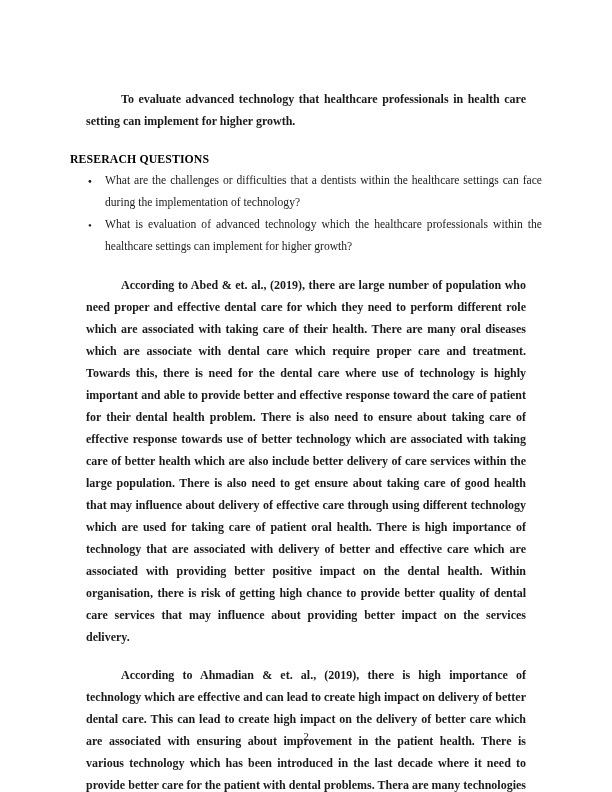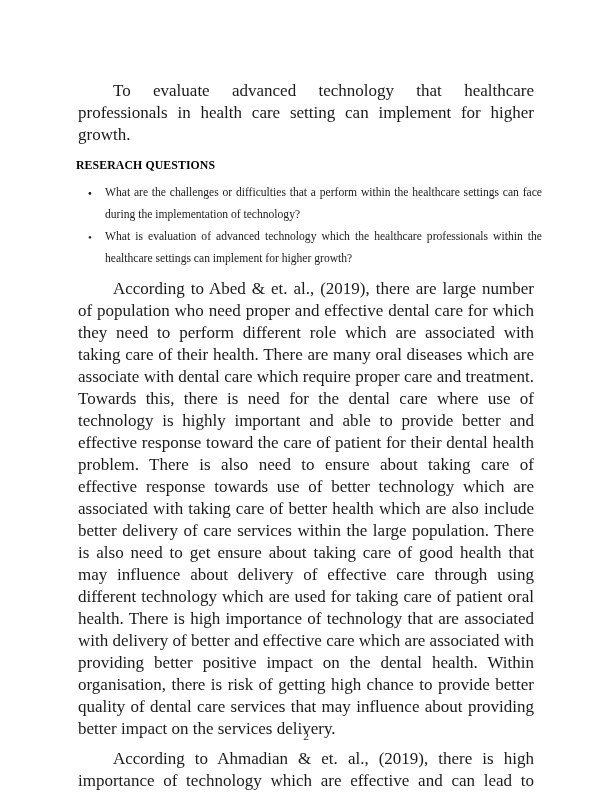--- a/index.html
+++ b/index.html
@@ -24,38 +24,39 @@
     box-sizing: border-box;
     padding: 72px 70px 0 70px;
   }
 
   .doc-body {
     width: 472px;
   }
 
   
   .para {
-    font-size: 17px;
+    font-size: 12px;
     line-height: 22px;
     text-align: justify;
     text-justify: inter-word;
-    margin: 8px;
+    margin: 16px;
     color: #1a1a1a;
+    font-weight: bold;
   }
 
   .para.indented {
     text-indent: 35px;
   }
 
   
   .heading {
     font-size: 11.8px;
     line-height: 22px;
     font-weight: bold;
-    margin: 6px;
+    margin: 0;
     text-align: left;
     letter-spacing: 0.1px;
     color: #000000;
   }
 
   
   .bullet-list {
     list-style: none;
     margin: 0;
     padding: 0;
@@ -108,21 +109,21 @@
     <p class="para indented">To evaluate advanced technology that healthcare professionals in health care setting can implement for higher growth.</p>
 
     <h2 class="heading">RESERACH QUESTIONS</h2>
 
     <ul class="bullet-list">
       <li class="bullet-item">
         <span class="bullet-glyph">•</span>
       </li>
       <li class="bullet-item">
         <span class="bullet-glyph">•</span>
-        <span class="txt">What are the challenges or difficulties that a perform within the healthcare settings can face during the implementation of technology?</span>
+        <span class="txt">What are the challenges or difficulties that a dentists within the healthcare settings can face during the implementation of technology?</span>
       </li>
       <li class="bullet-item">
         <span class="bullet-glyph">•</span>
         <span class="txt">What is evaluation of advanced technology which the healthcare professionals within the healthcare settings can implement for higher growth?</span>
       </li>
     </ul>
 
 
     <p class="para indented">According to Abed &amp; et. al., (2019), there are large number of population who need proper and effective dental care for which they need to perform different role which are associated with taking care of their health. There are many oral diseases which are associate with dental care which require proper care and treatment. Towards this, there is need for the dental care where use of technology is highly important and able to provide better and effective response toward the care of patient for their dental health problem. There is also need to ensure about taking care of effective response towards use of better technology which are associated with taking care of better health which are also include better delivery of care services within the large population. There is also need to get ensure about taking care of good health that may influence about delivery of effective care through using different technology which are used for taking care of patient oral health. There is high importance of technology that are associated with delivery of better and effective care which are associated with providing better positive impact on the dental health. Within organisation, there is risk of getting high chance to provide better quality of dental care services that may influence about providing better impact on the services delivery.</p>
 

